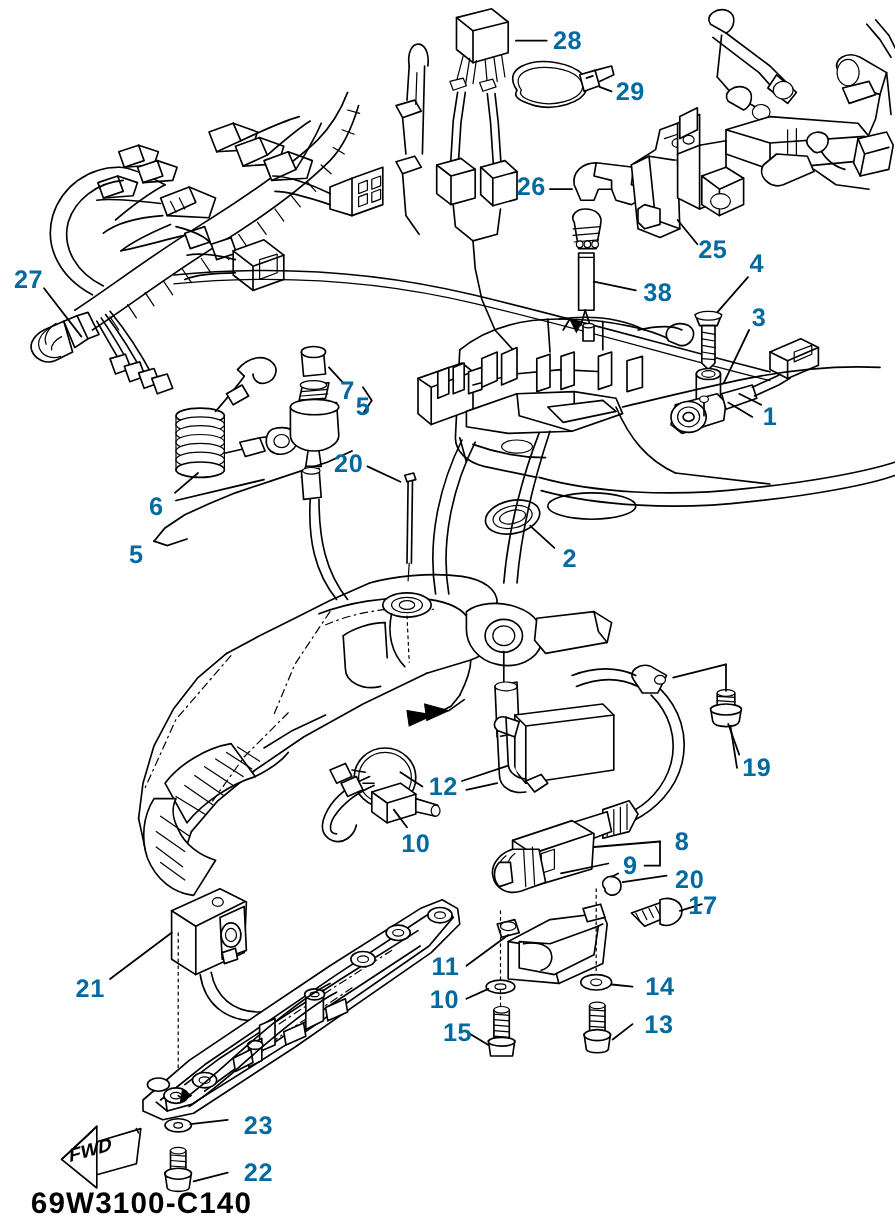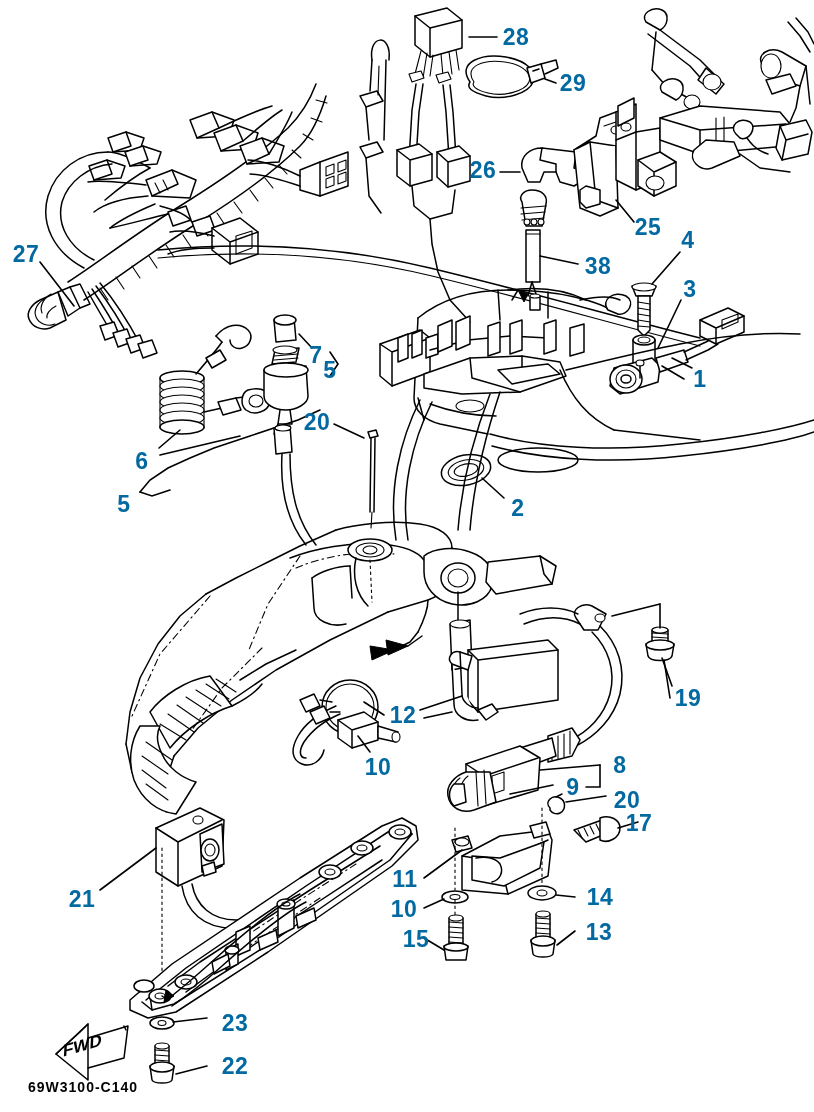--- a/index.html
+++ b/index.html
@@ -43,21 +43,21 @@
     color: #0369a1;
     white-space: nowrap;
     transform: translate(-50%, -50%);
   }
   #drawing-code {
     position: absolute;
     left: 28px;
     top: 1079px;
     font-family: "Liberation Sans", sans-serif;
     font-weight: bold;
-    font-size: 14px;
+    font-size: 27px;
     letter-spacing: 1px;
     white-space: nowrap;
   }
   #fwd-label {
     position: absolute;
     left: 63px;
     top: 1036px;
     font-family: "Liberation Sans", sans-serif;
     font-weight: bold;
     font-size: 17px;

